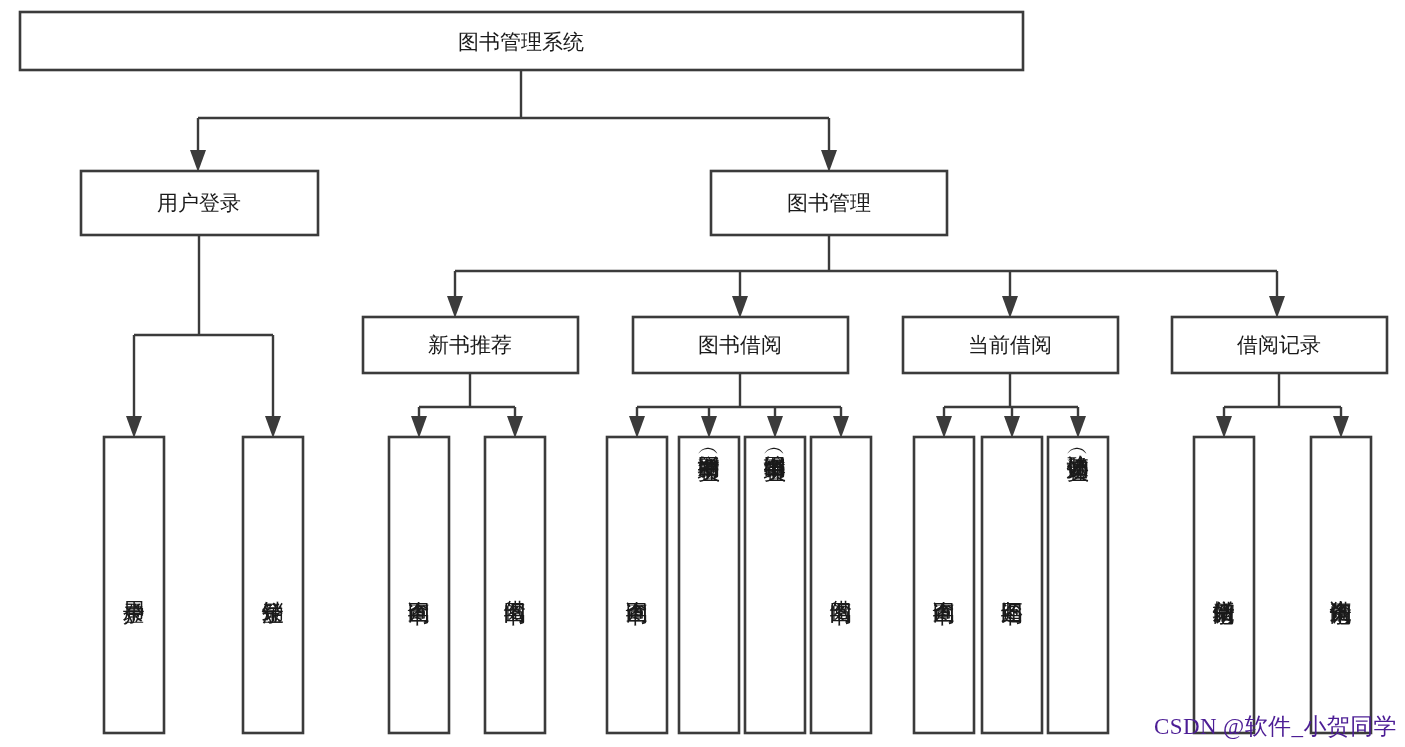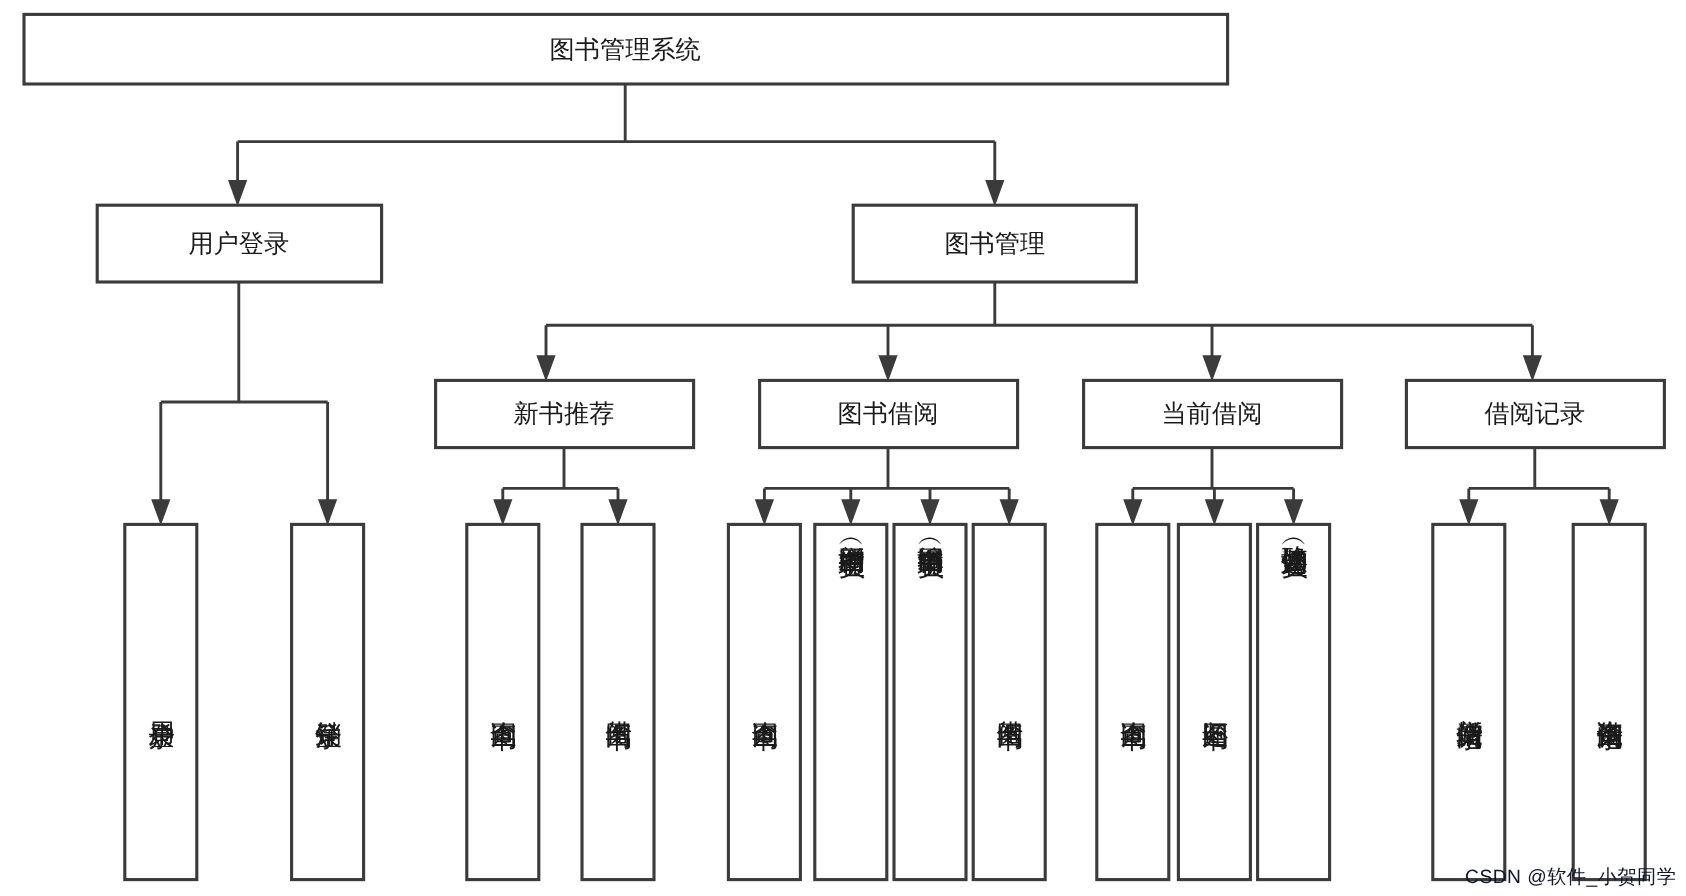--- a/index.html
+++ b/index.html
@@ -25,22 +25,22 @@
     writing-mode:vertical-rl;
     text-orientation:upright;
     font-family:"DejaVu Sans","Liberation Sans",sans-serif;
     font-size:22px;line-height:1.06;color:#1a1a1a;
     letter-spacing:1px;
     white-space:nowrap;
     text-align:center;
   }
   .watermark{
     position:absolute;right:8px;bottom:5px;
-    font-family:Liberation Sans, sans-serif;
-    font-size:16px;color:#0f172a;letter-spacing:.4px;
+    font-family:Liberation Serif, serif;
+    font-size:23px;color:#4c1d95;letter-spacing:.4px;
     pointer-events:none;
   }
 </style>
 </head>
 <body>
 
 <svg id="diagram" viewBox="0 0 1405 747">
 
   <defs>
     <g id="arw">

